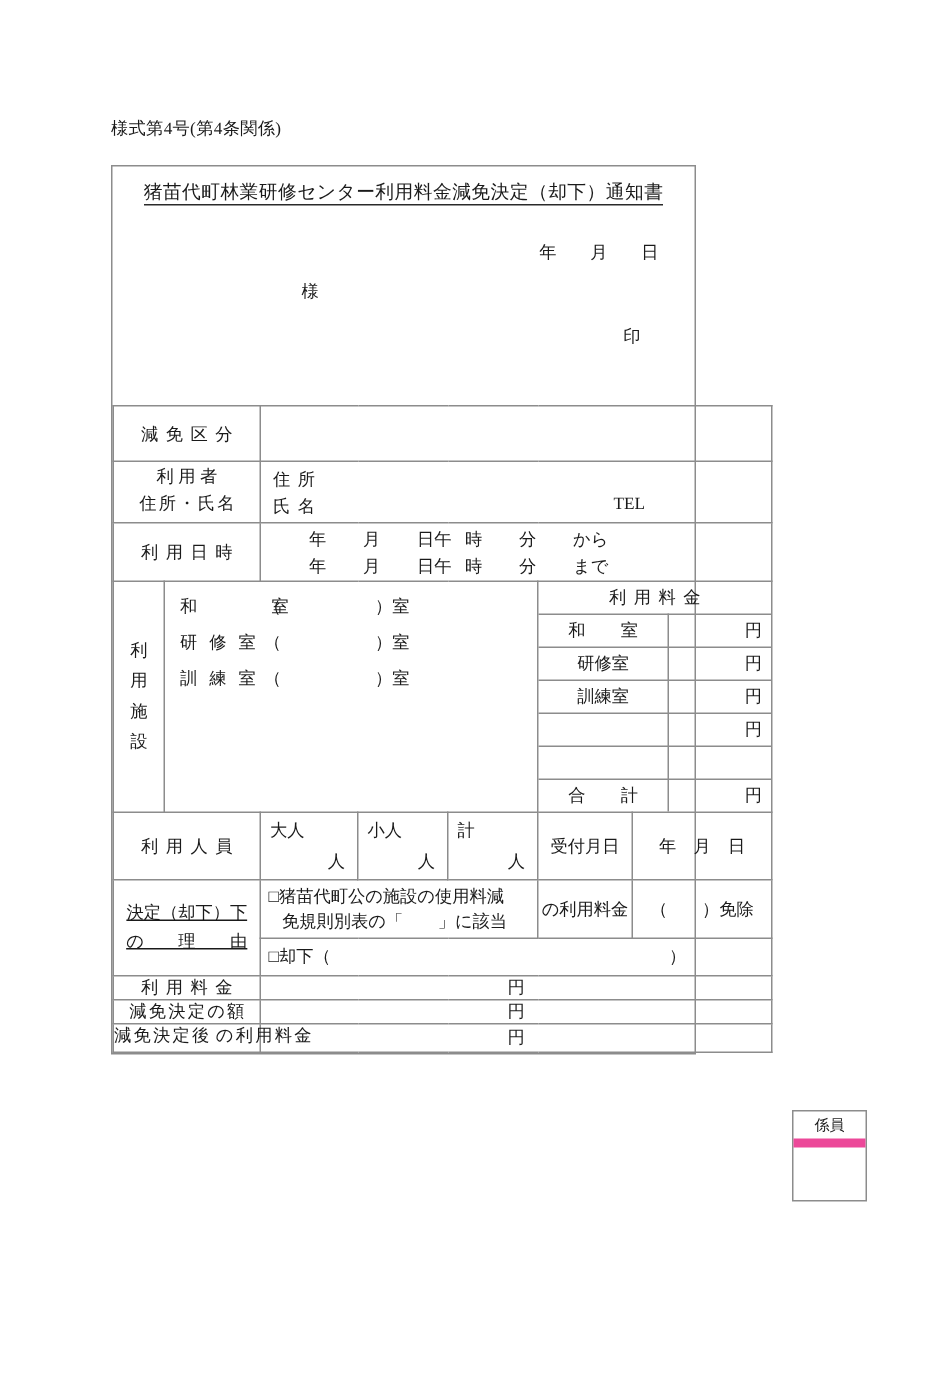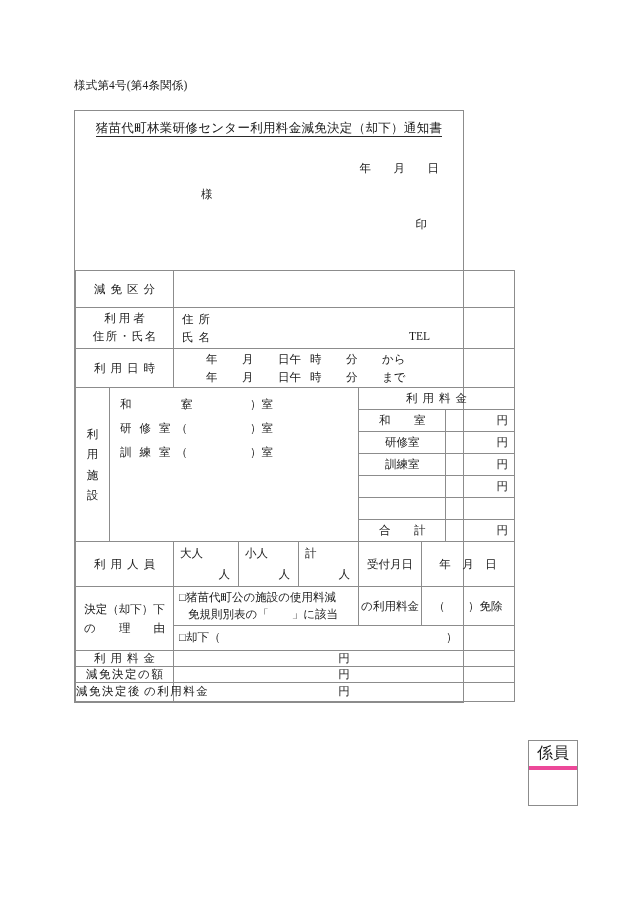--- a/index.html
+++ b/index.html
@@ -254,38 +254,39 @@
   .reason-bot .l2 {
     position: absolute; left: 272px; top: 4px;
   }
 
   .money { text-align: center; padding: 7px 0; }
 
   .reason-lbl {
     text-align: center;
     line-height: 1.6;
     padding: 0 2px;
+    text-decoration: underline;
   }
   .reason-lbl span { display: block; white-space: nowrap; }
 
   
   .staff-box {
     position: absolute;
     left: 528px;
     top: 740px;
     width: 50px;
     box-sizing: border-box;
     border: 1px solid #8c8c8c;
     border-collapse: collapse;
   }
   .staff-box .sb-head {
     text-align: center;
-    font-size: 16px;
+    font-size: 10px;
     padding: 2px 0;
-    border-bottom: 4px solid #ec4899;
+    border-bottom: 6px solid #ec4899;
   }
   .staff-box .sb-body {
     height: 35px;
   }
 </style>
 </head>
 <body>
 
 <div class="page">
 

